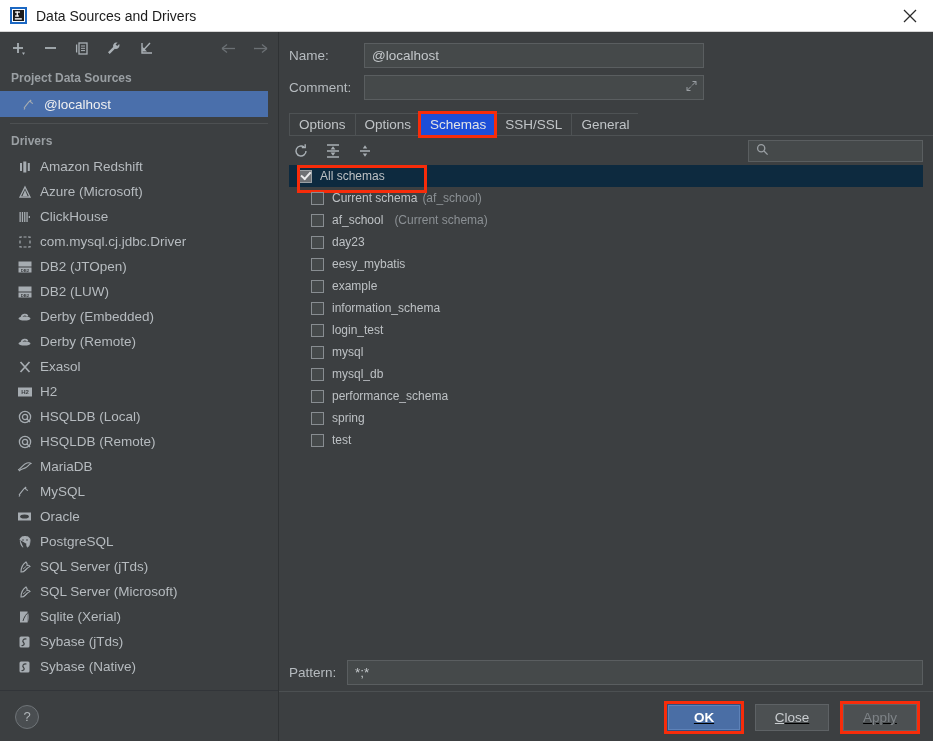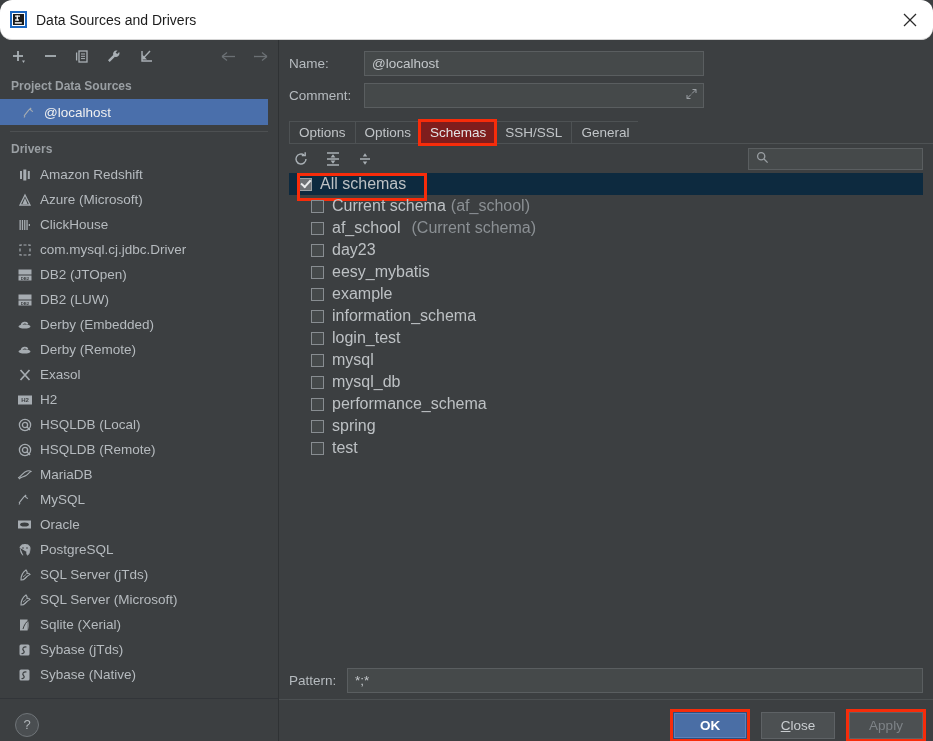--- a/index.html
+++ b/index.html
@@ -5,27 +5,26 @@
   * { box-sizing: border-box; margin: 0; padding: 0; }
   html, body {
     width: 933px; height: 741px;
     font-family: "Liberation Sans", sans-serif;
     background: #3c3f41;
     overflow: hidden;
   }
 
   
   .titlebar {
-    height: 40px;
+    height: 32px;
     background: #ffffff;
     display: flex;
     align-items: center;
     padding: 0 0 0 10px;
     border-bottom: 1px solid #d5d5d5;
-    border-radius: 12px;
   }
   .tb-logo {
     width: 17px; height: 17px;
     background: #ffffff;
     border: 2px solid #1c68c3;
     display: flex; align-items: center; justify-content: center;
     margin-right: 9px;
     flex: 0 0 auto;
   }
   .tb-logo svg { display:block; }
@@ -204,21 +203,21 @@
     color: #c0c4c7;
     border-left: 1px solid #4e5254;
     border-top: 1px solid #4e5254;
     border-bottom: 1px solid #4e5254;
     background: #3c3f41;
     cursor: pointer;
     height: 23px;
     line-height: 16px;
   }
   .tab:last-child { border-right: 1px solid #4e5254; }
-  .tab.active { background: #7f1d1d; color: #e2e4e6; }
+  .tab.active { background: #1d4ed8; color: #e2e4e6; }
   .tab.annot {
     outline: 3px solid #f72c0a;
     outline-offset: -1px;
     position: relative;
     z-index: 3;
   }
   .tabline {
     position: absolute;
     left: 0; bottom: 0;
     height: 1px;
@@ -256,21 +255,21 @@
 
   .schema-list {
     flex: 1;
     overflow: hidden;
     position: relative;
   }
   .sch-row {
     height: 22px;
     display: flex;
     align-items: center;
-    font-size: 16px;
+    font-size: 12px;
     color: #bdc1c4;
     padding-left: 10px;
     cursor: pointer;
     position: relative;
   }
   .sch-row.selected { background: #0d2a3f; }
   .sch-row.annot::after {
     content: "";
     position: absolute;
     left: 8px; top: 0px;
@@ -315,22 +314,23 @@
   }
   #pattern-field { flex: 1; }
 
   .bottom-sep { height: 1px; background: #4c5052; margin: 0; }
 
   .buttons {
     height: 50px;
     display: flex;
     align-items: center;
     justify-content: flex-end;
-    padding-right: 10px;
+    padding-right: 16px;
     gap: 14px;
+    text-decoration: underline;
   }
   .btn {
     height: 27px;
     min-width: 74px;
     font-size: 13.5px;
     display: flex; align-items: center; justify-content: center;
     border: 1px solid #5e6265;
     background: #4c5052;
     color: #c9cdd0;
     cursor: pointer;

